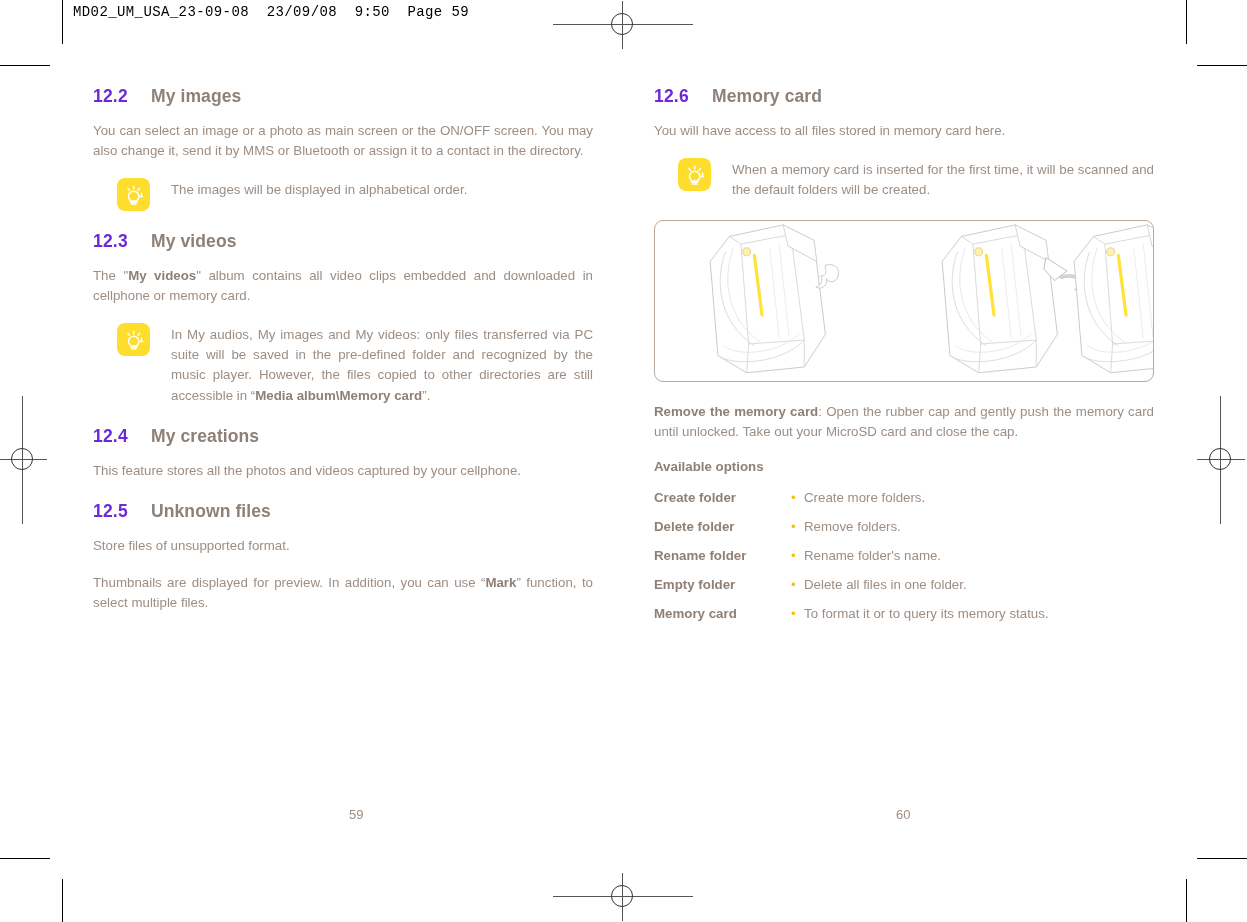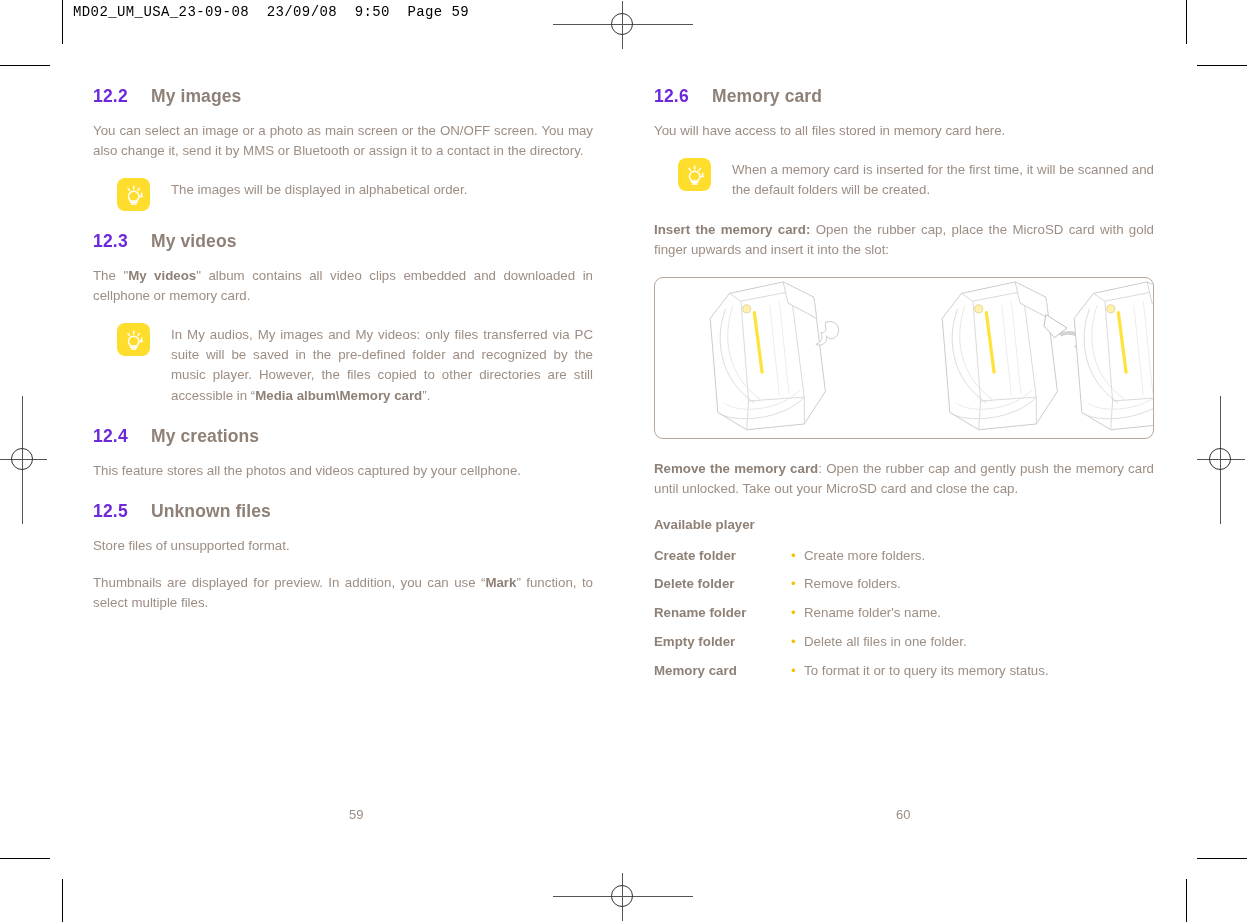--- a/index.html
+++ b/index.html
@@ -304,21 +304,20 @@
             <path d="M11.0 10.3 l1.4 2.1"></path>
             <path d="M22.4 10.3 l-1.4 2.1"></path>
             <path d="M22.3 18.4 l3.1 0"></path>
             <path d="M24.6 15.3 l0 3.0"></path>
           </g>
         </svg>
       </span>
       <span class="tip-text">When a memory card is inserted for the first time, it will be scanned and the default folders will be created.</span>
     </div>
 
-    <p class="body"><span class="bold">Insert the memory card:</span><span> Open the rubber cap, place the MicroSD card with gold finger upwards and insert it into the slot:</span></p>
 
     <div class="illus-frame">
       <svg width="498" height="158" viewBox="0 0 498 158">
         <defs>
           <g id="flipphone">
 
             <path d="M40 14 L96 2 L128 18 L140 116 L118 150 L58 156 L28 138 L20 40 Z" fill="#ffffff" stroke="#C9C9C9" stroke-width="1"></path>
             <path d="M40 14 L52 22 L60 126 L58 156" fill="none" stroke="#D4D4D4" stroke-width="0.9"></path>
             <path d="M96 2 L104 12 L118 122 L118 150" fill="none" stroke="#D4D4D4" stroke-width="0.9"></path>
             <path d="M52 22 L104 12" fill="none" stroke="#D4D4D4" stroke-width="0.9"></path>
@@ -370,21 +369,21 @@
             <path d="M166.5 6 l0 11"></path>
               <path d="M170 6 l0 11"></path>
           </g>
           <path d="M174 3 l0 22" fill="none" stroke="#D2D2D2" stroke-width="0.9"></path>
         </g>
       </svg>
     </div>
 
     <p class="body"><span class="bold">Remove the memory card</span><span>: Open the rubber cap and gently push the memory card until unlocked. Take out your MicroSD card and close the cap.</span></p>
 
-    <div class="subhead">Available player</div>
+    <div class="subhead">Available options</div>
 
     <div class="opts">
       <div class="opt-row">
         <span class="opt-name">Create folder</span>
         <span class="opt-bullet">•</span>
         <span class="opt-desc">Create more folders.</span>
       </div>
       <div class="opt-row">
         <span class="opt-name">Delete folder</span>
         <span class="opt-bullet">•</span>

